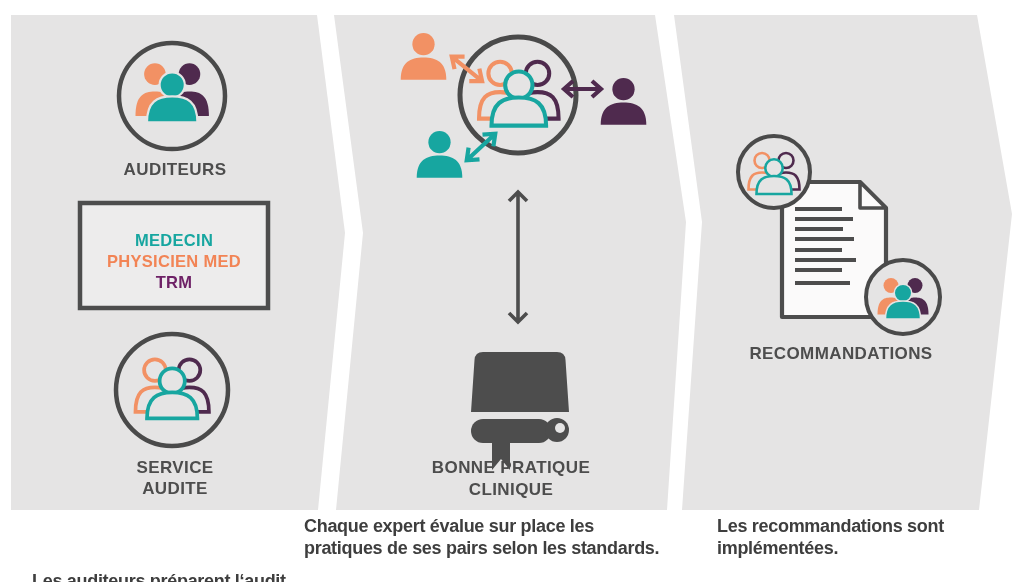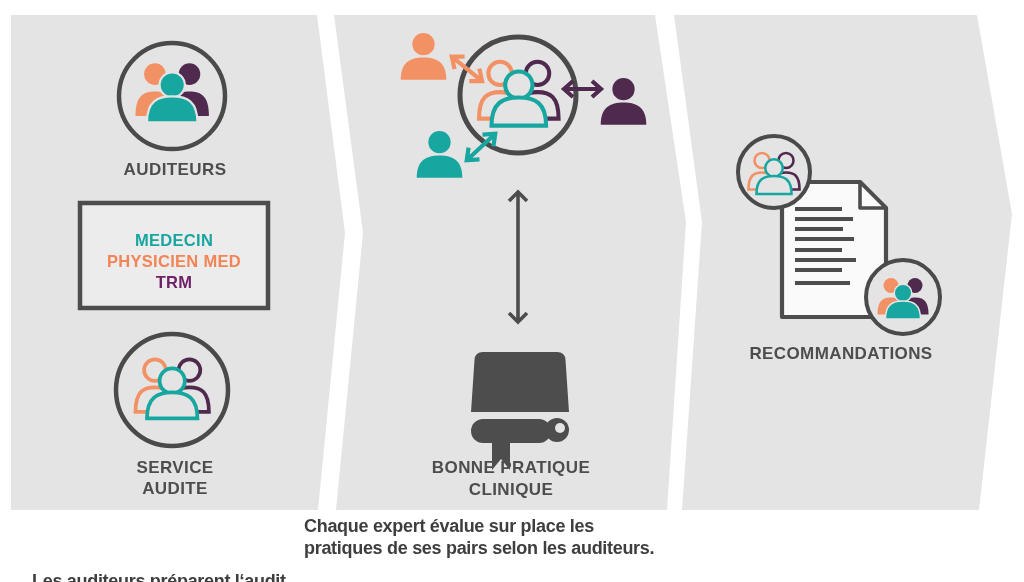--- a/index.html
+++ b/index.html
@@ -127,15 +127,19 @@
     <use href="#grp-outline" transform="translate(744,150) scale(0.5)"></use>
     <circle class="ringfill" stroke-width="4" cx="903" cy="297" r="37"></circle>
     <use href="#grp-filled" transform="translate(873,275) scale(0.5)"></use>
     <text class="lbl" x="841" y="359">RECOMMANDATIONS</text>
   </svg>
 
   
   <div class="caption" style="left:32px;top:522px;margin-top:48px;">Les auditeurs préparent l‘audit.</div>
   <div class="caption" style="left:304px;top:515px;">
     <div>Chaque expert évalue sur place les</div>
-    <div>pratiques de ses pairs selon les auditeurs.</div>
+    <div>pratiques de ses pairs selon les standards.</div>
+  </div>
+  <div class="caption" style="left:717px;top:515px;">
+    <div>Les recommandations sont</div>
+    <div>implémentées.</div>
   </div>
 </div>
 
 </body></html>

